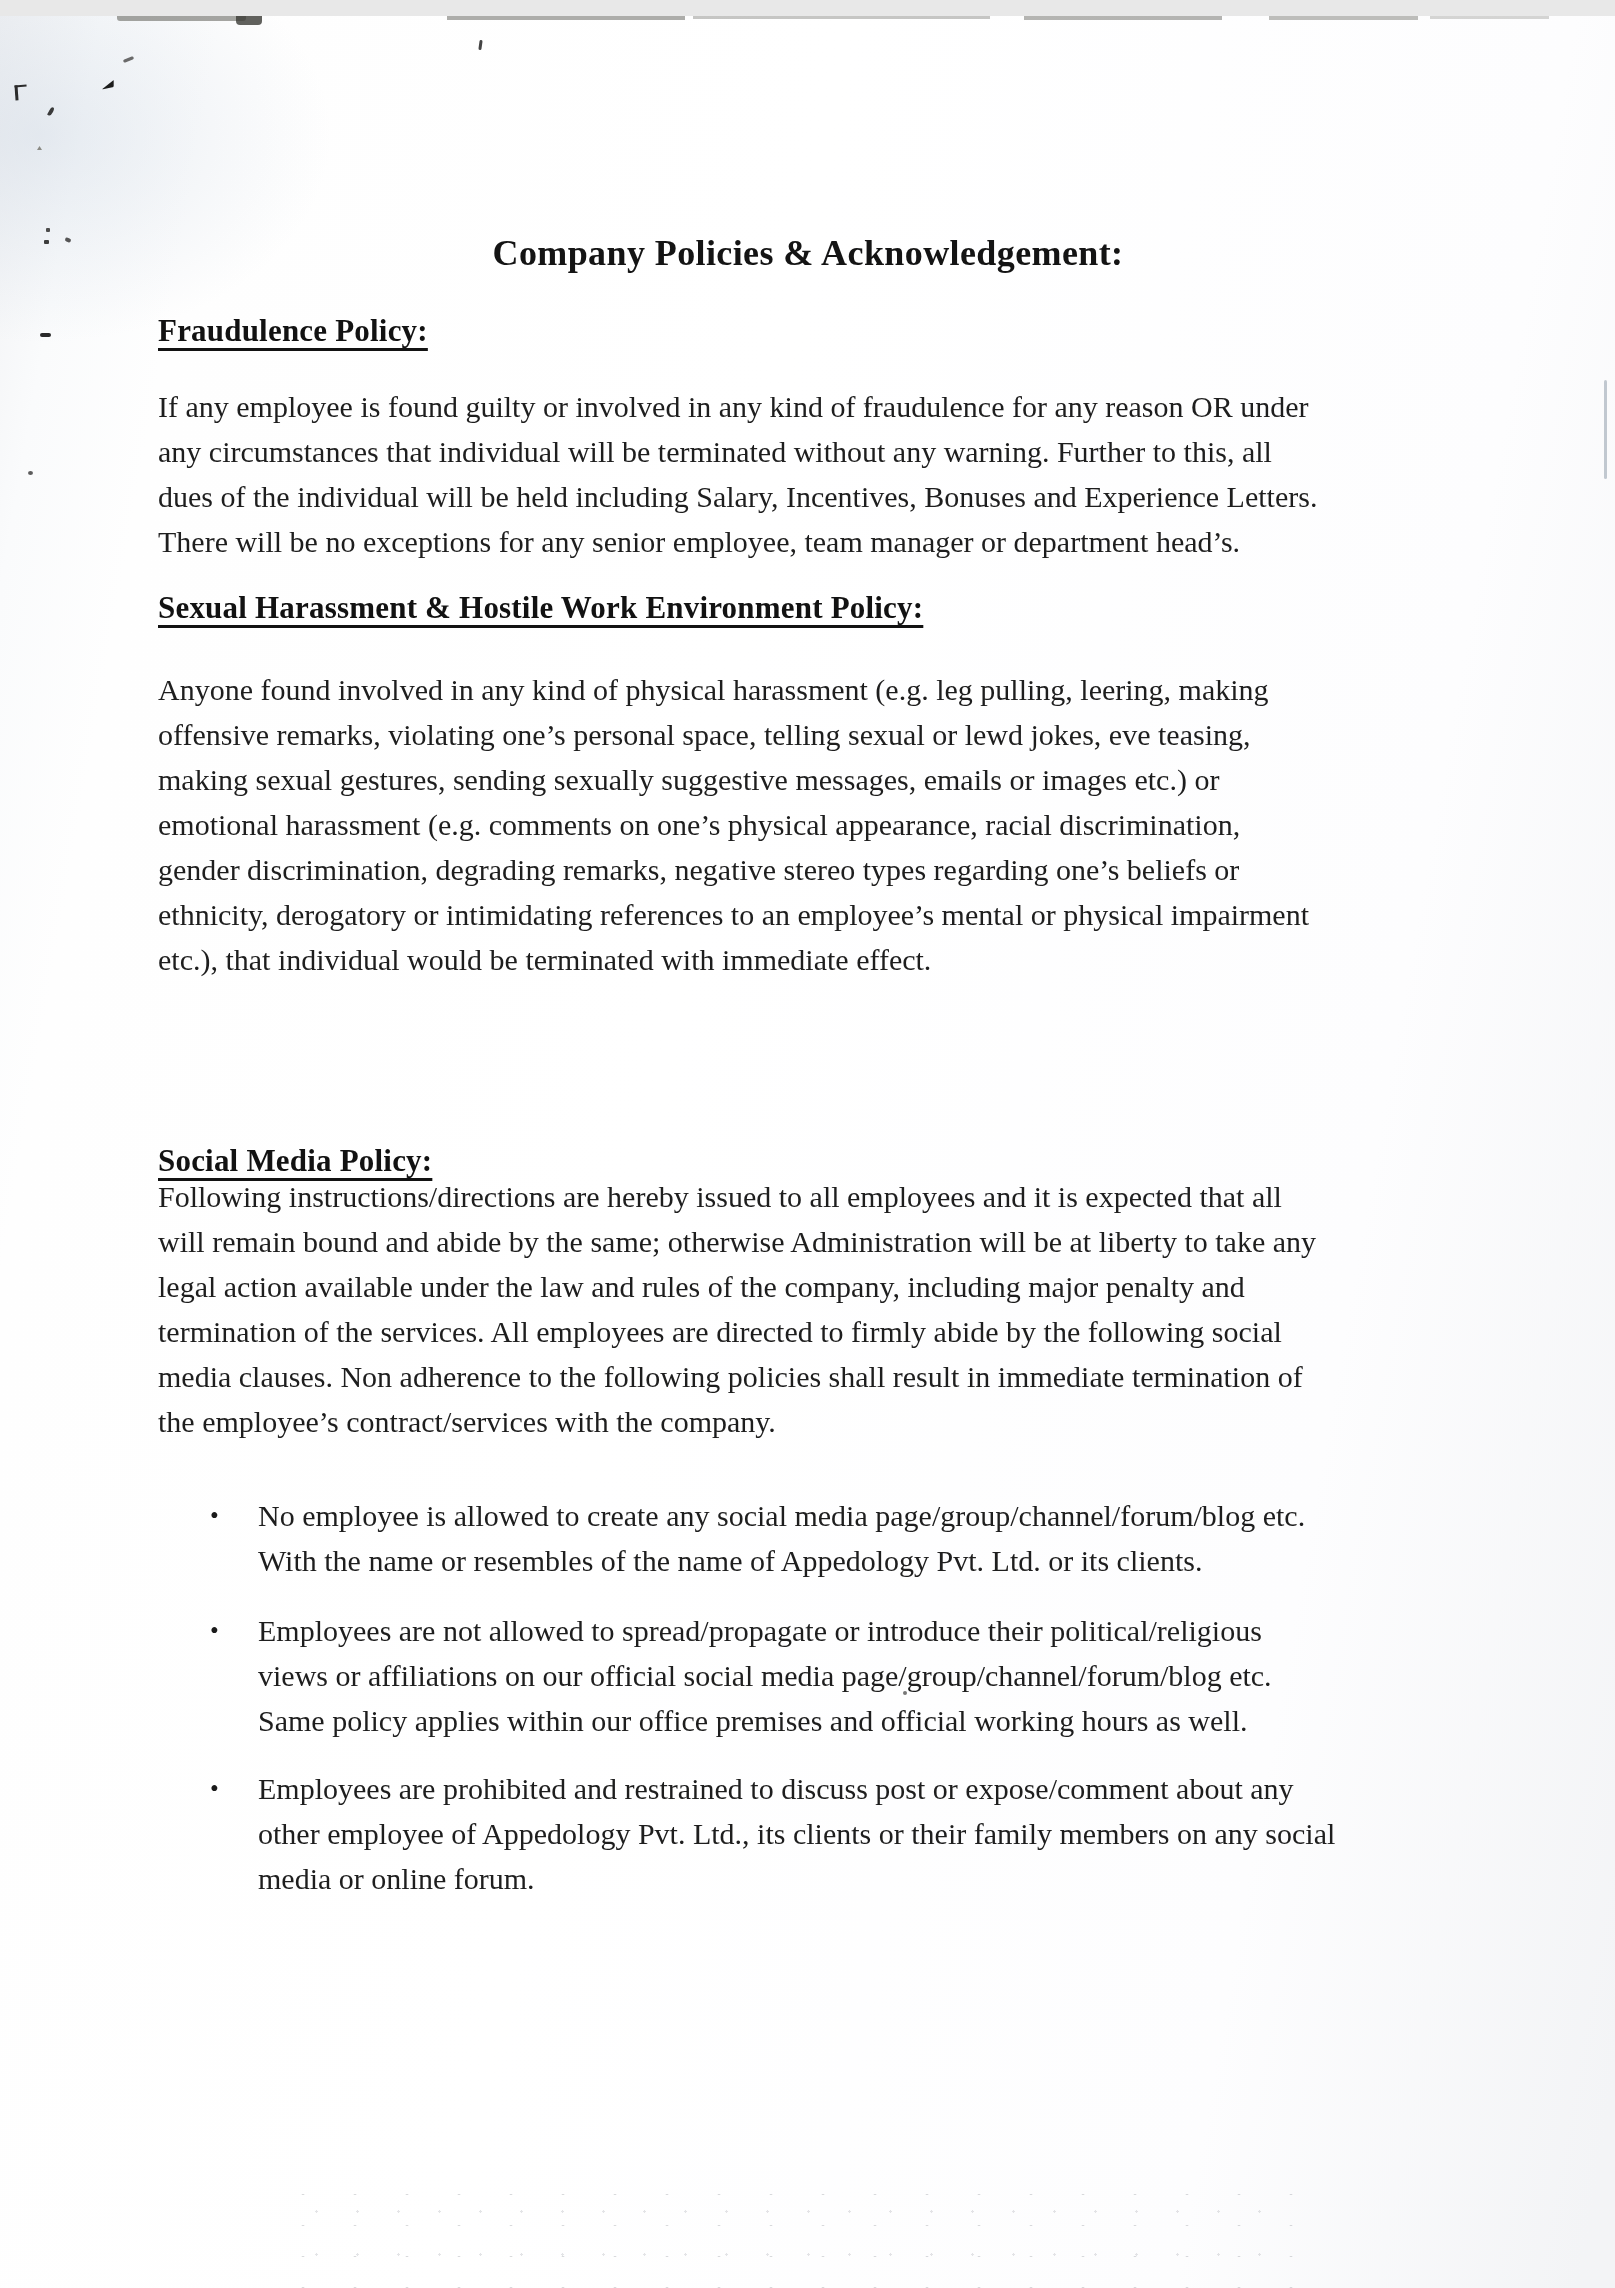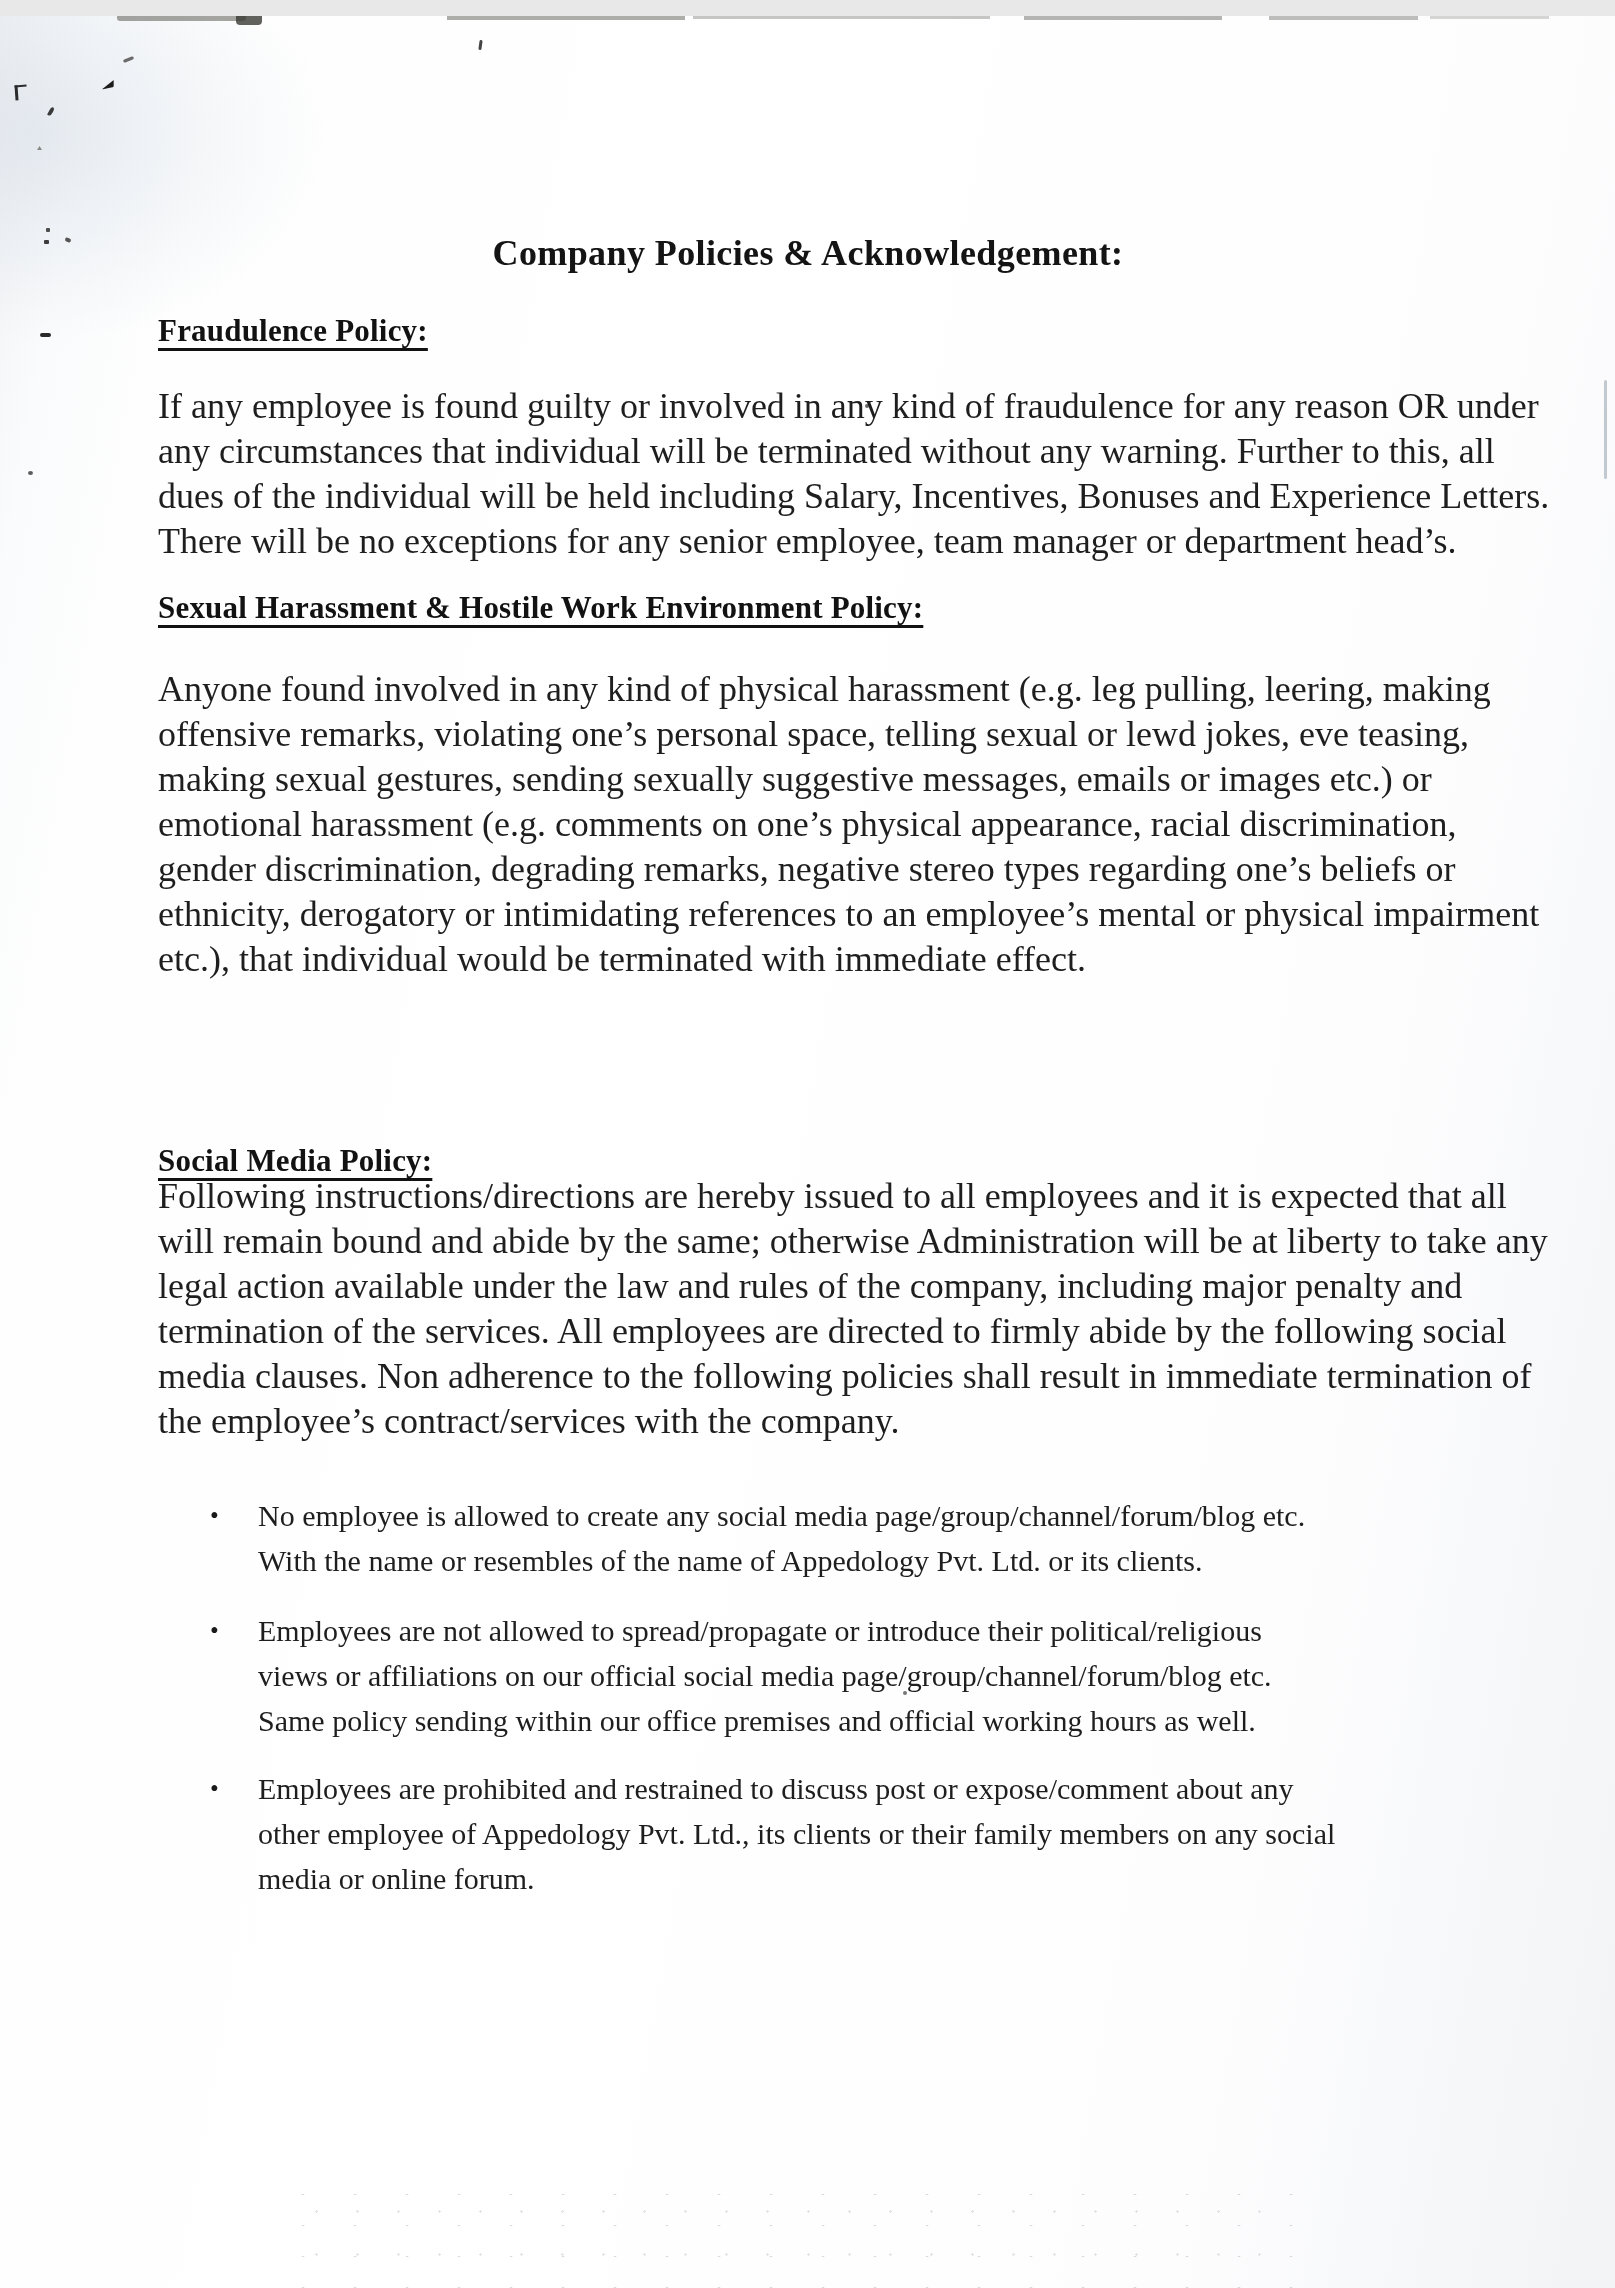--- a/index.html
+++ b/index.html
@@ -23,21 +23,21 @@
     position:absolute;left:158px;
     font-size:31px;font-weight:bold;color:#121212;
     text-decoration:underline;text-decoration-thickness:3px;text-underline-offset:7px;
     letter-spacing:0.2px;
   }
   .hd1{top:297px;}
   .hd2{top:574px;}
   .hd3{top:1127px;}
   .para{
     position:absolute;left:158px;width:1396px;
-    font-size:36px;line-height:45px;
+    font-size:30px;line-height:45px;
     white-space:pre-line;
     color:#1e1e1e;
   }
   .p1{top:368px;}
   .p2{top:651px;}
   .p3{top:1158px;}
   .bullet{
     position:absolute;left:210px;width:1317px;
     display:flex;align-items:flex-start;
     font-size:30px;line-height:45px;color:#1e1e1e;
@@ -152,21 +152,21 @@
 
   <div class="bullet b1">
     <span class="marker">•</span>
     <span class="btext">No employee is allowed to create any social media page/group/channel/forum/blog etc.
 With the name or resembles of the name of Appedology Pvt. Ltd. or its clients.</span>
   </div>
   <div class="bullet b2">
     <span class="marker">•</span>
     <span class="btext">Employees are not allowed to spread/propagate or introduce their political/religious
 views or affiliations on our official social media page/group/channel/forum/blog etc.
-Same policy sending within our office premises and official working hours as well.</span>
+Same policy applies within our office premises and official working hours as well.</span>
   </div>
   <div class="bullet b3">
     <span class="marker">•</span>
     <span class="btext">Employees are prohibited and restrained to discuss post or expose/comment about any
 other employee of Appedology Pvt. Ltd., its clients or their family members on any social
 media or online forum.</span>
   </div>
 
   <div class="noise"></div>
   <div class="edge-band"></div>

